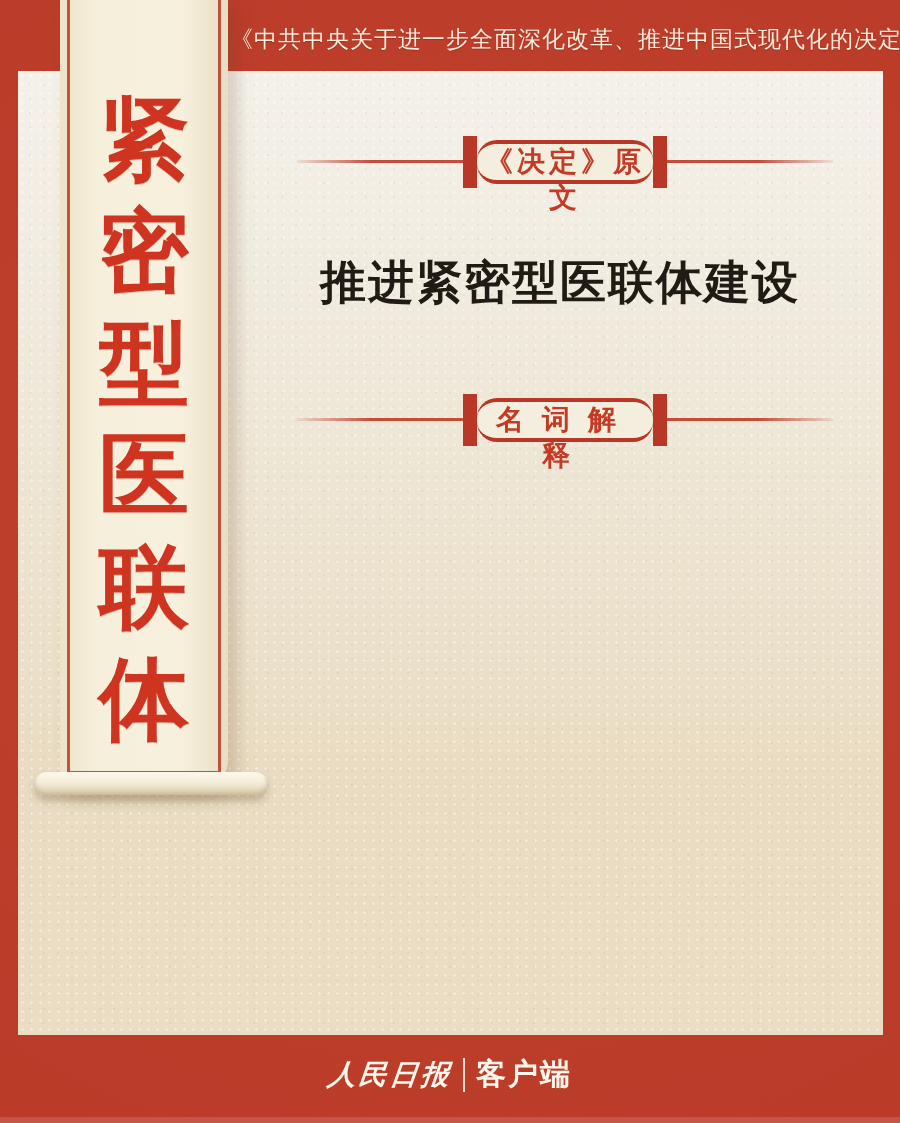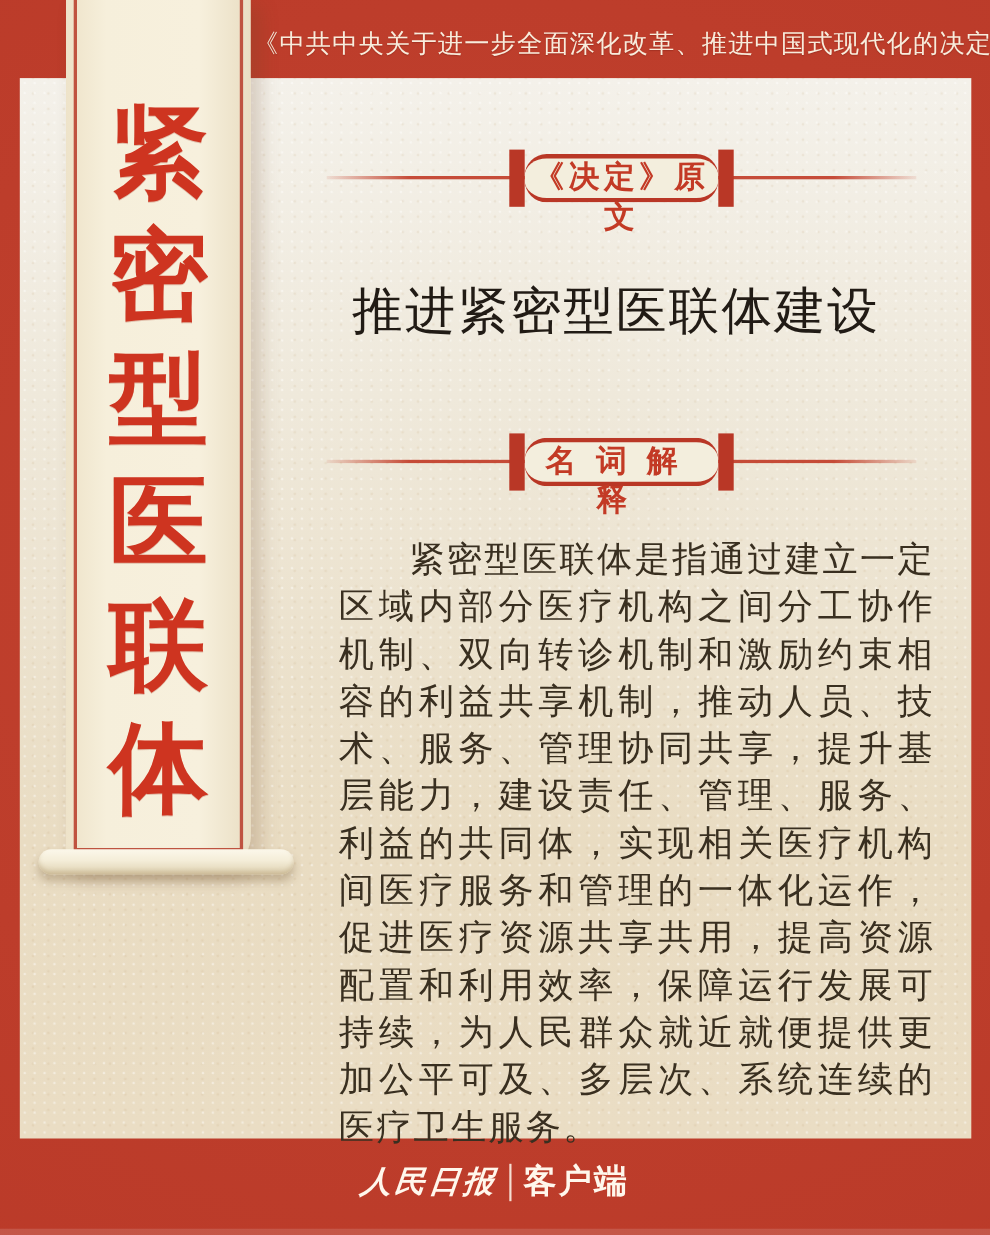--- a/index.html
+++ b/index.html
@@ -96,21 +96,21 @@
   }
   .badge::before{left:-14px;}
   .badge::after{right:-14px;}
   .badge-label-original{letter-spacing:4px;}
   .badge-label-glossary{letter-spacing:18px;text-indent:9px;}
 
   
   .main-title{
     position:absolute;left:230px;top:252px;width:660px;
     text-align:center;
-    font-size:46px;font-weight:normal;letter-spacing:2px;
+    font-size:46px;font-weight:bold;letter-spacing:2px;
     color:#211b15;
     white-space:nowrap;
   }
 
   
   .definition-text{
     position:absolute;left:308px;top:487px;width:542px;
     font-size:32px;line-height:43px;letter-spacing:2px;
     color:#392f20;
     text-align:justify;
@@ -155,21 +155,20 @@
   </div>
 
   <div class="main-title">推进紧密型医联体建设</div>
 
   <div class="badge-row badge-row-glossary">
     <div class="badge">
       <span class="badge-label-glossary">名词解释</span>
     </div>
   </div>
 
-  <div class="definition-text">紧密型医联体是指通过建立一定区域内部分医疗机构之间分工协作机制、双向转诊机制和激励约束相容的利益共享机制，推动人员、技术、服务、管理协同共享，提升基层能力，建设责任、管理、服务、利益的共同体，实现相关医疗机构间医疗服务和管理的一体化运作，促进医疗资源共享共用，提高资源配置和利用效率，保障运行发展可持续，为人民群众就近就便提供更加公平可及、多层次、系统连续的医疗卫生服务。</div>
 
   <div class="banner">
     <div class="banner-border"></div>
     <div class="banner-characters">
         <div class="banner-char">紧</div>
         <div class="banner-char">密</div>
         <div class="banner-char">型</div>
         <div class="banner-char">医</div>
         <div class="banner-char">联</div>
         <div class="banner-char">体</div>

